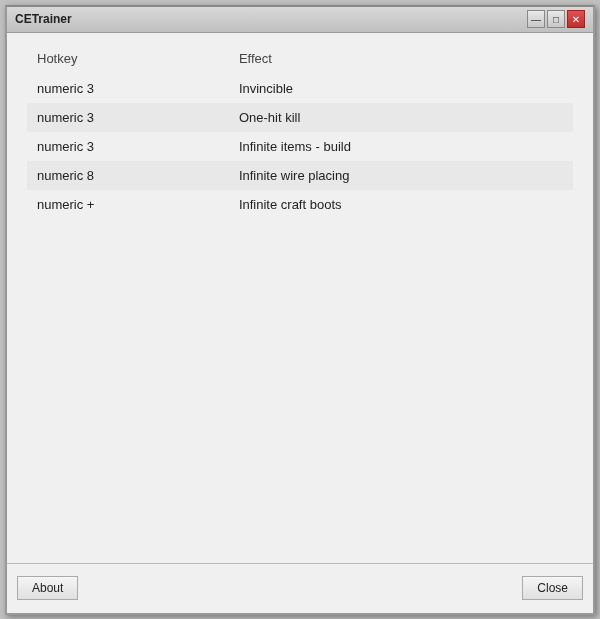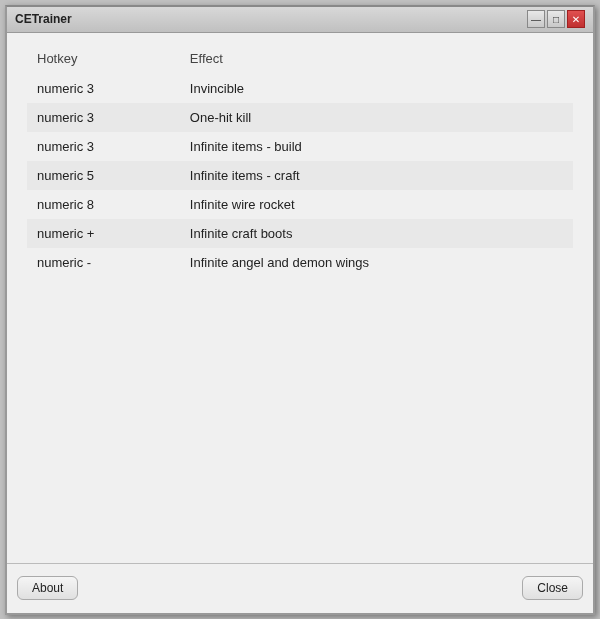--- a/index.html
+++ b/index.html
@@ -105,21 +105,21 @@
       display: flex;
       align-items: center;
       justify-content: space-between;
       padding: 0 10px;
     }
 
     .btn {
       padding: 4px 14px;
       background: linear-gradient(to bottom, #f5f5f5, #e0e0e0);
       border: 1px solid #aaa;
-      border-radius: 6px;
+      border-radius: 0;
       font-size: 12px;
       cursor: pointer;
       color: #222;
       min-width: 60px;
       text-align: center;
     }
   </style>
 </head>
 <body>
 
@@ -148,34 +148,26 @@
           </tr>
           <tr>
             <td>numeric 3</td>
             <td>One-hit kill</td>
           </tr>
           <tr>
             <td>numeric 3</td>
             <td>Infinite items - build</td>
           </tr>
           <tr>
-            <td>numeric 5</td>
-            <td>Infinite items - craft</td>
-          </tr>
-          <tr>
             <td>numeric 8</td>
-            <td>Infinite wire rocket</td>
+            <td>Infinite wire placing</td>
           </tr>
           <tr>
             <td>numeric +</td>
             <td>Infinite craft boots</td>
-          </tr>
-          <tr>
-            <td>numeric -</td>
-            <td>Infinite angel and demon wings</td>
           </tr>
         </tbody>
     </table>
   </div>
 
   <div class="footer">
     <button class="btn">About</button>
     <button class="btn">Close</button>
   </div>
 </div>

